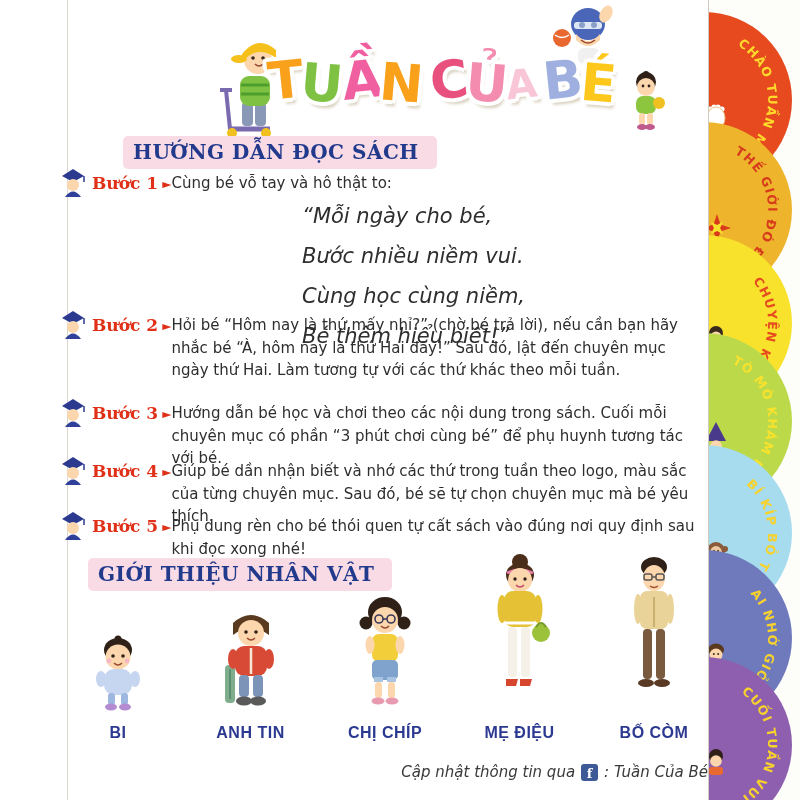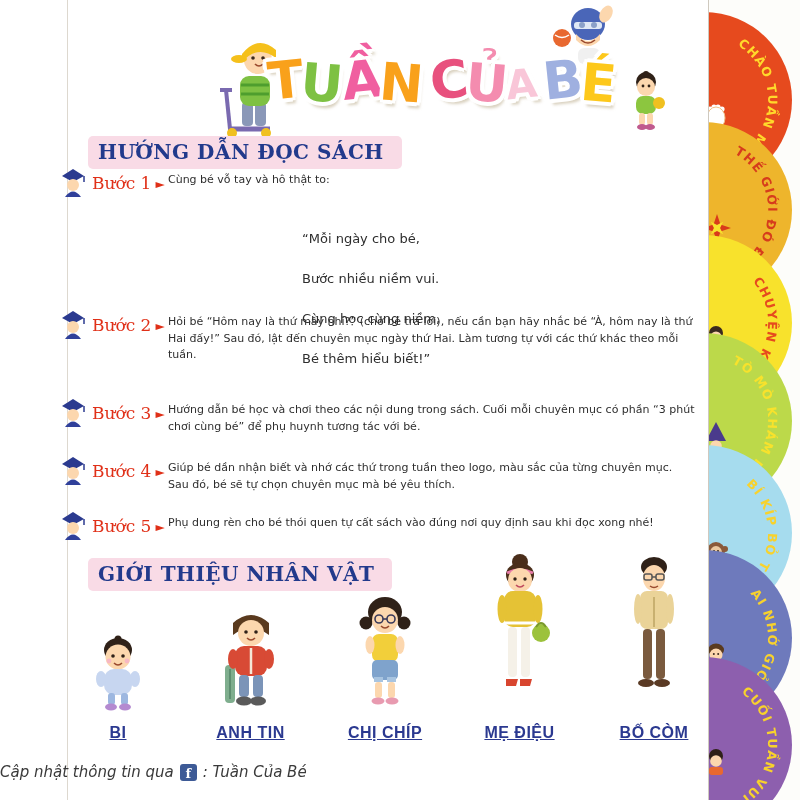--- a/index.html
+++ b/index.html
@@ -26,42 +26,42 @@
   .c-c2{color:#e8517e}.c-u2{color:#f48caf}.c-a2{color:#f9c6d8;font-size:40px !important;}
   .c-b3{color:#9fb0e0}.c-e3{color:#fdc81b}
   .logo-kid{position:absolute;}
   .kid-scooter{left:8px;top:28px;}
   .kid-helmet{right:58px;top:0px;}
   .kid-toddler{right:6px;top:66px;}
   
   .section-heading{position:absolute;left:88px;background:#f9dbe6;color:#223a8c;
      font-family:"DejaVu Serif",serif;font-weight:bold;font-size:20px;letter-spacing:.5px;
      padding:4px 18px 5px 10px;border-radius:5px;white-space:nowrap;}
-  .h-guide{top:136px;}
+  .h-guide{top:136px;margin-left:35px;}
   .h-chars{top:558px;}
   
   .steps{position:absolute;left:60px;top:172px;width:636px;height:390px;}
   .step{position:absolute;left:0;width:636px;display:flex;align-items:flex-start;}
   .st1{top:0px}.st2{top:142px}.st3{top:230px}.st4{top:288px}.st5{top:343px}
   .step-icon{flex:0 0 26px;margin:-4px 6px 0 0;}
-  .step-label{flex:0 0 76px;font-family:"DejaVu Serif",serif;font-weight:normal;color:#e03018;
+  .step-label{flex:0 0 76px;font-family:"DejaVu Serif",serif;font-weight:bold;color:#e03018;
      font-size:17px;white-space:nowrap;display:flex;align-items:baseline;gap:4px;padding-top:1px;}
   .step-arrow{font-size:12px;transform:translateY(-1px);}
-  .step-text{flex:1;font-size:11px;line-height:1.5;color:#2e2e2e;}
-  .poem{position:absolute;left:242px;top:47px;font-size:13px;color:#2e2e2e;}
+  .step-text{flex:1;font-size:15px;line-height:1.5;color:#2e2e2e;}
+  .poem{position:absolute;left:242px;top:24px;font-size:21px;color:#2e2e2e;font-style:italic;}
   .poem div{height:40px;line-height:40px;}
   
   .chars{position:absolute;left:78px;top:570px;width:618px;height:172px;
      display:flex;align-items:flex-end;justify-content:space-between;}
   .char{display:flex;flex-direction:column;align-items:center;}
   .char-name{margin-top:11px;font-family:"Liberation Sans",sans-serif;font-weight:bold;
-     font-size:16px;color:#2b3990;letter-spacing:.5px;text-decoration:underline;}
+     font-size:16px;color:#2b3990;letter-spacing:.5px;}
   
   .footer{position:absolute;left:0;top:763px;width:708px;display:flex;align-items:center;
-     justify-content:flex-start;gap:6px;font-style:italic;font-size:15px;color:#3a3a3a;}
+     justify-content:flex-end;gap:6px;font-style:italic;font-size:15px;color:#3a3a3a;}
   .fb{width:17px;height:17px;border-radius:3px;background:#3d5a96;color:#fff;font-style:normal;
      font-weight:bold;font-size:13px;display:flex;align-items:flex-end;justify-content:center;
      line-height:15px;font-family:"DejaVu Serif",serif;}
 </style>
 </head>
 <body>
 
 <svg class="tabs-svg" viewBox="0 0 184 800" width="184" height="800">
 
   <g>

